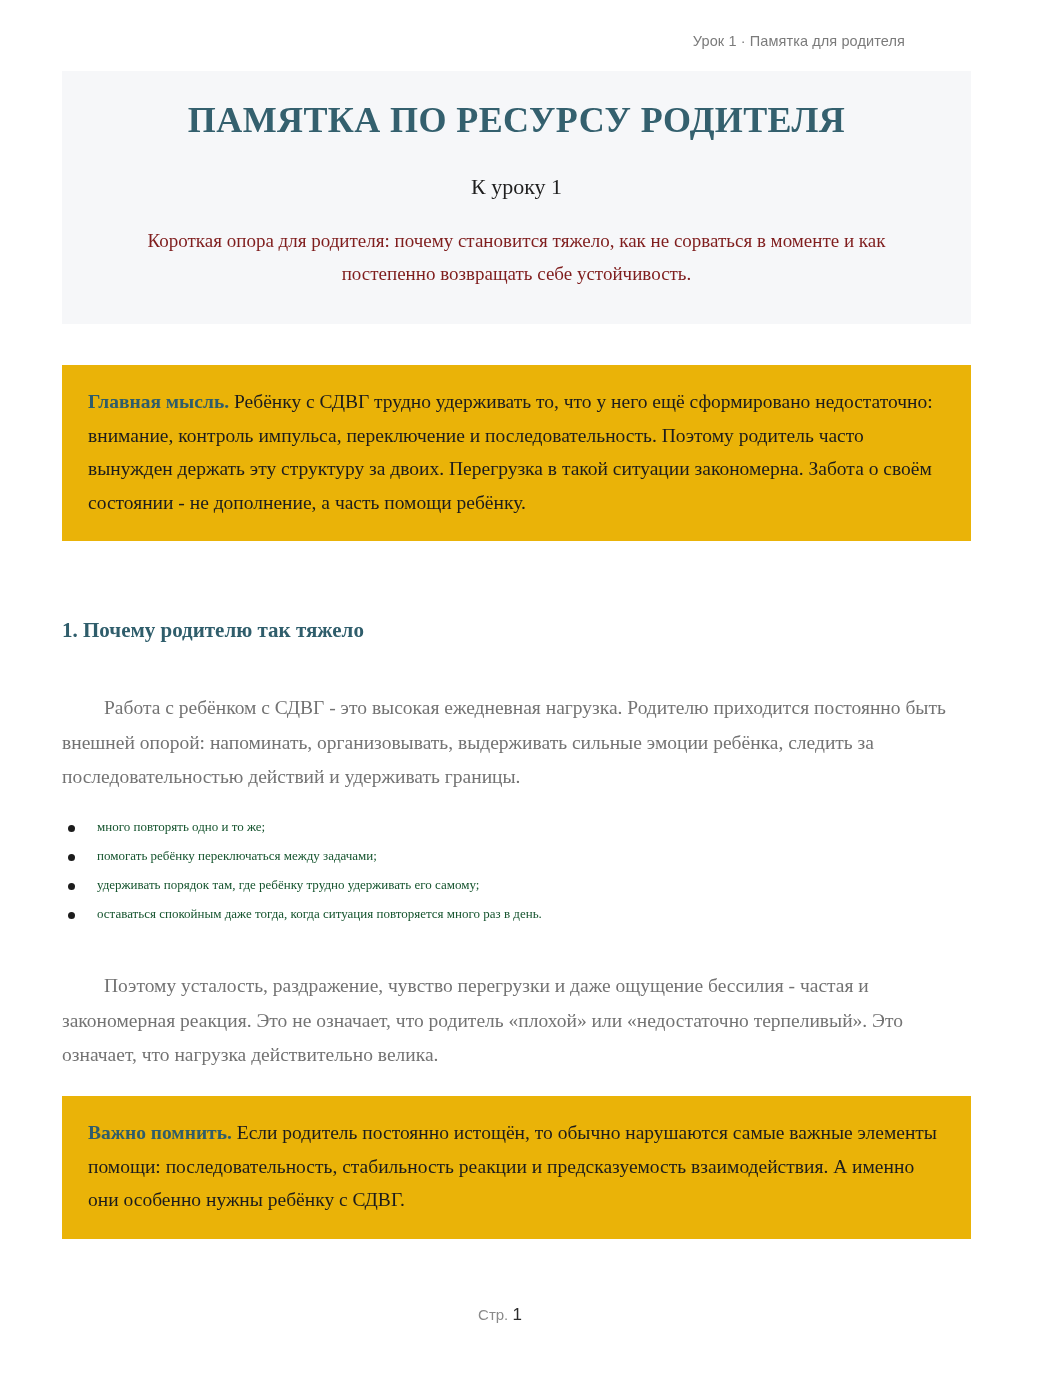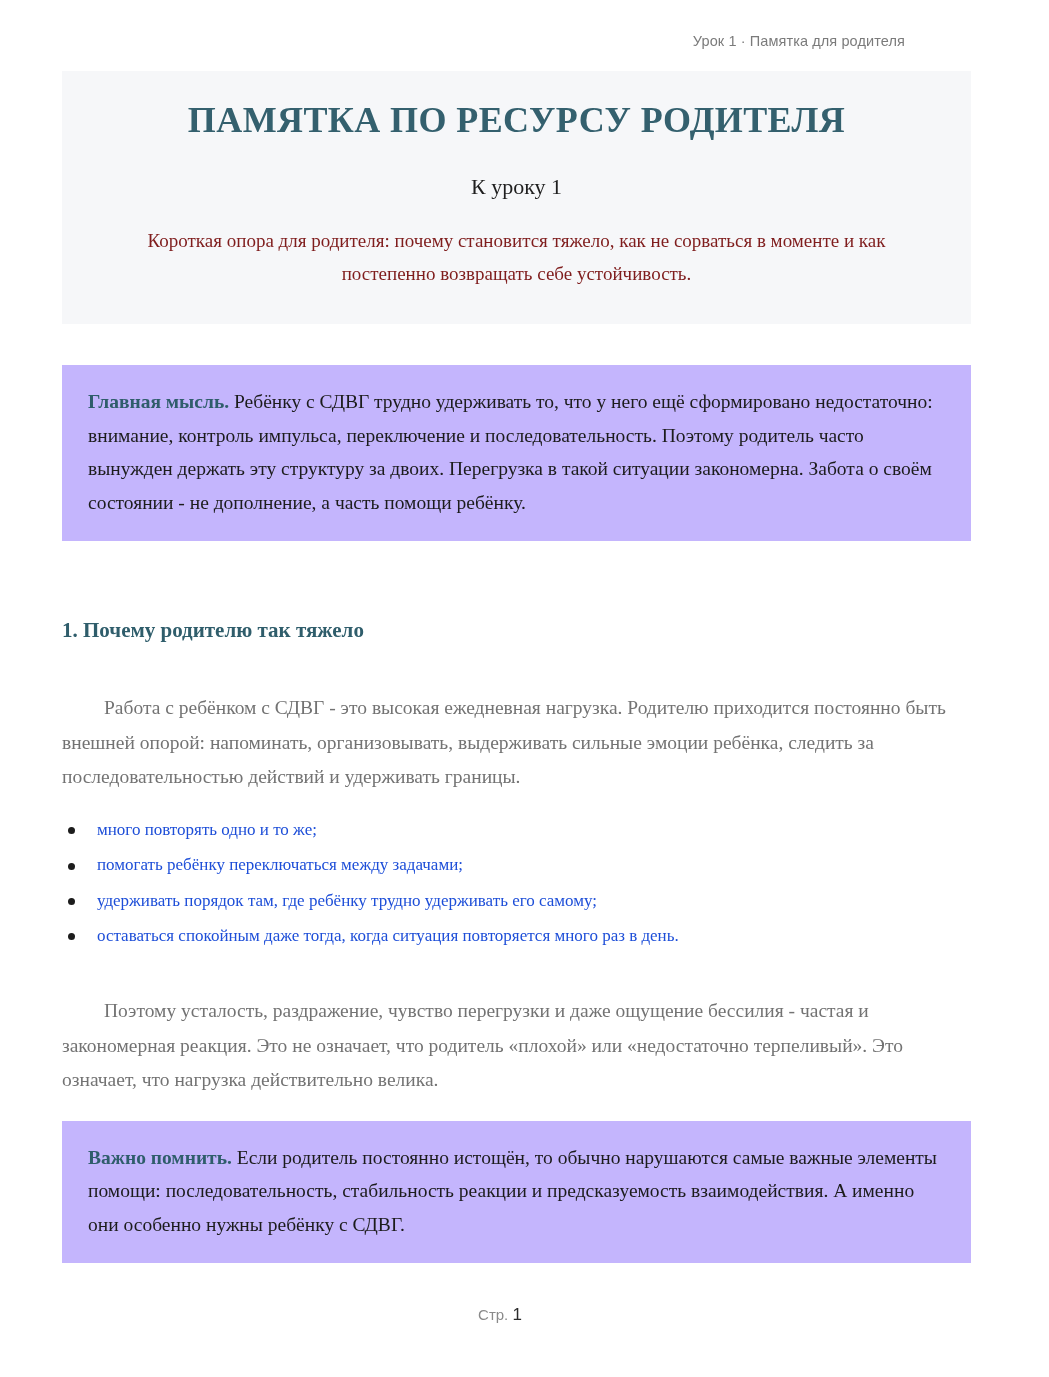--- a/index.html
+++ b/index.html
@@ -69,21 +69,21 @@
   .doc-description {
     font-size: 19px;
     color: #7f1d1d;
     line-height: 1.75;
     margin: 0 auto;
     max-width: 840px;
   }
 
   
   .callout {
-    background: #c4b5fd;
+    background: #eab308;
     box-sizing: border-box;
     padding: 20px 26px 22px 26px;
     font-size: 19.5px;
     line-height: 1.72;
     color: #1c1c1c;
     text-align: left;
   }
   .callout .lead {
     font-weight: bold;
     color: #2f5d6b;
@@ -114,23 +114,23 @@
   .par-2 { margin-top: 45px; }
 
   
   .bullet-list {
     list-style: none;
     margin: 22px 0 0 0;
     padding: 0;
   }
   .bullet-list li {
     position: relative;
-    font-size: 17px;
+    font-size: 13px;
     line-height: 1.55;
-    color: #1d4ed8;
+    color: #14532d;
     padding-left: 35px;
     margin-bottom: 9px;
   }
   .bullet-list li:last-child { margin-bottom: 0; }
   .bullet-dot {
     position: absolute;
     left: 6px;
     top: 0.62em;
     width: 7px;
     height: 7px;

